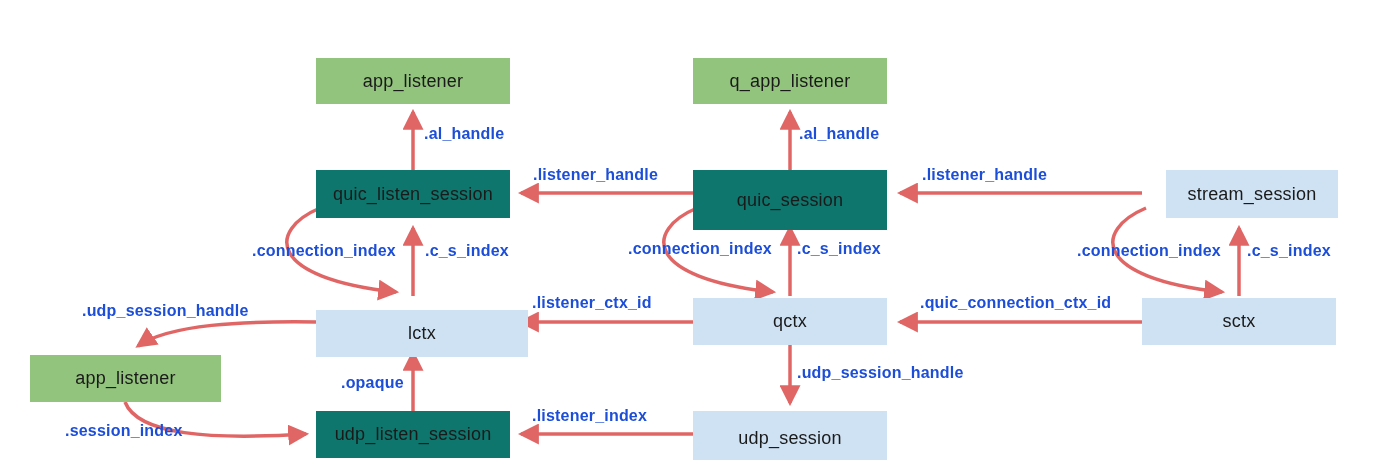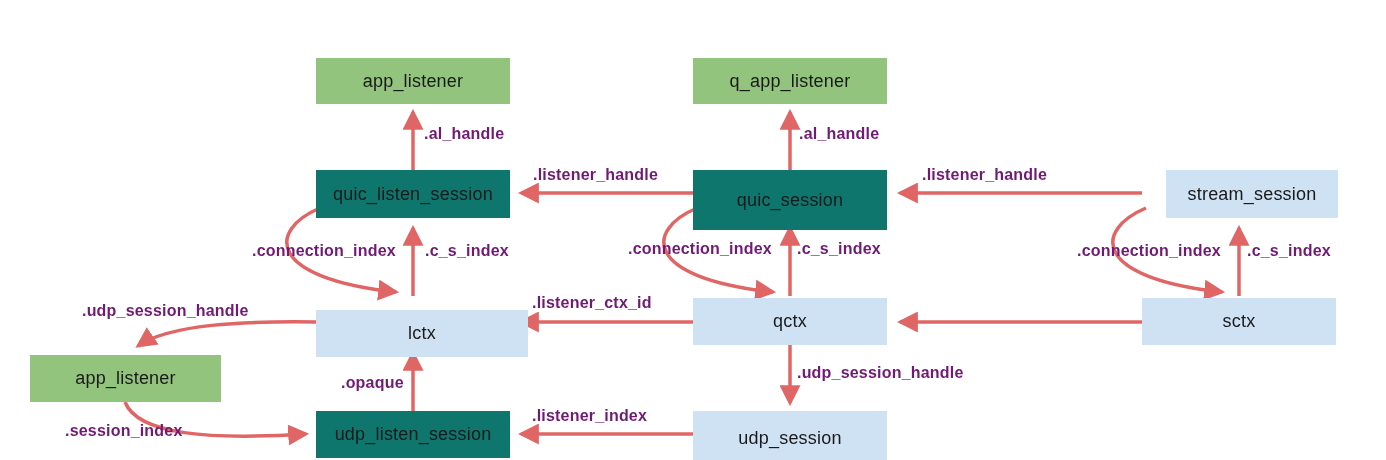--- a/index.html
+++ b/index.html
@@ -30,21 +30,21 @@
     font-size: 18px;
     color: #1a1a1a;
     letter-spacing: 0.2px;
     white-space: nowrap;
   }
   .node.green { background: #93c47d; }
   .node.blue  { background: #0f766e; }
   .node.light { background: #cfe2f3; }
   .edge-label {
     position: absolute;
-    color: #701a75;
+    color: #1d4ed8;
     font-size: 16px;
     font-weight: bold;
     white-space: nowrap;
     letter-spacing: 0.2px;
   }
 </style>
 </head>
 <body>
 
 <div id="canvas">
@@ -90,19 +90,20 @@
   <div class="edge-label" style="left:799px; top:97px;">.al_handle</div>
   <div class="edge-label" style="left:533px; top:138px;">.listener_handle</div>
   <div class="edge-label" style="left:922px; top:138px;">.listener_handle</div>
   <div class="edge-label" style="left:252px; top:214px;">.connection_index</div>
   <div class="edge-label" style="left:425px; top:214px;">.c_s_index</div>
   <div class="edge-label" style="left:628px; top:212px;">.connection_index</div>
   <div class="edge-label" style="left:797px; top:212px;">.c_s_index</div>
   <div class="edge-label" style="left:1077px; top:214px;">.connection_index</div>
   <div class="edge-label" style="left:1247px; top:214px;">.c_s_index</div>
   <div class="edge-label" style="left:532px; top:266px;">.listener_ctx_id</div>
+  <div class="edge-label" style="left:920px; top:266px;">.quic_connection_ctx_id</div>
   <div class="edge-label" style="left:82px; top:274px;">.udp_session_handle</div>
   <div class="edge-label" style="left:341px; top:346px;">.opaque</div>
   <div class="edge-label" style="left:797px; top:336px;">.udp_session_handle</div>
   <div class="edge-label" style="left:532px; top:379px;">.listener_index</div>
   <div class="edge-label" style="left:65px; top:394px;">.session_index</div>
 
 </div>
 
 </body></html>

